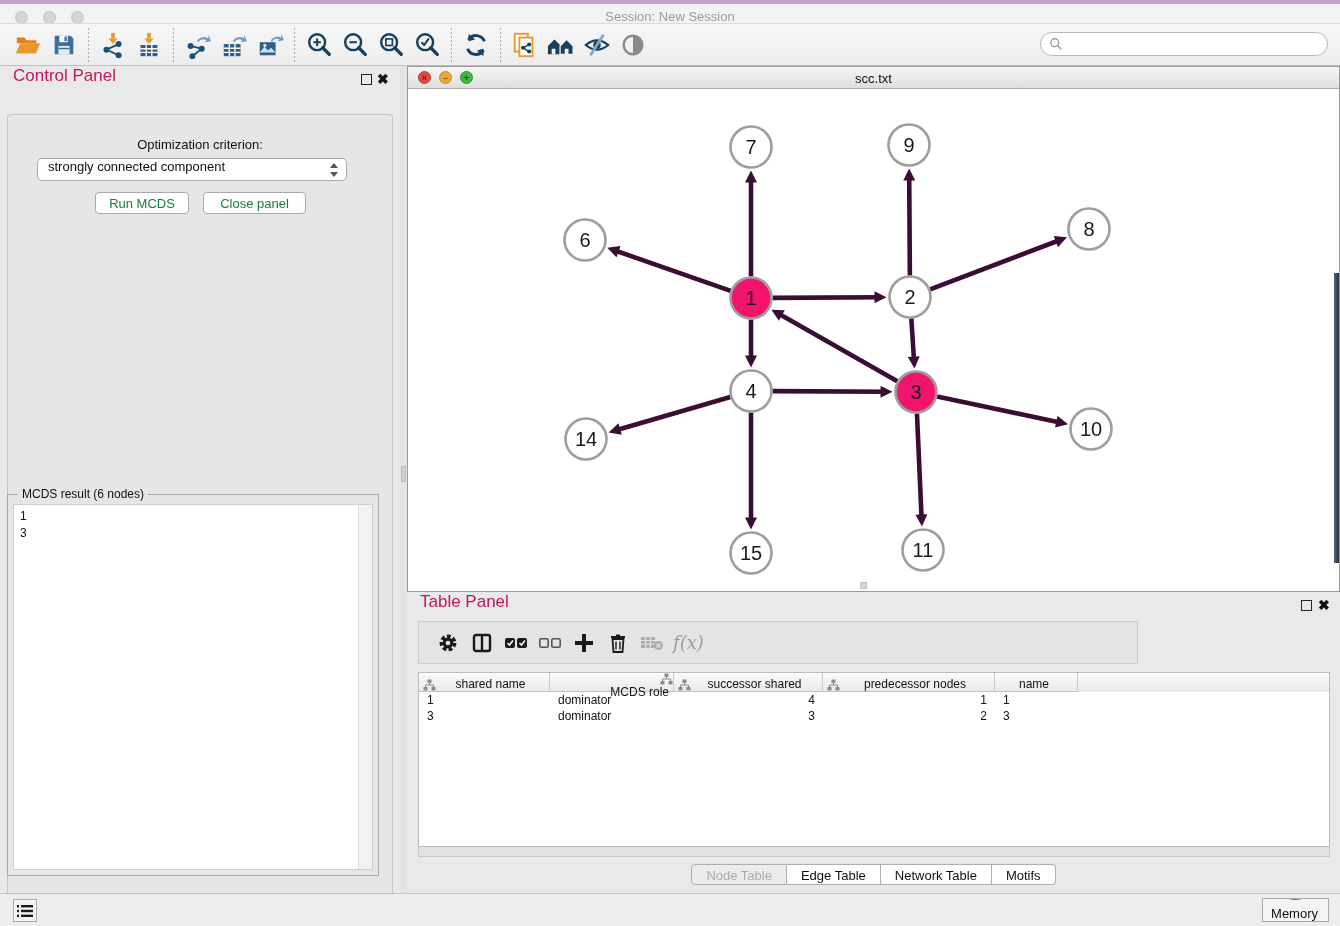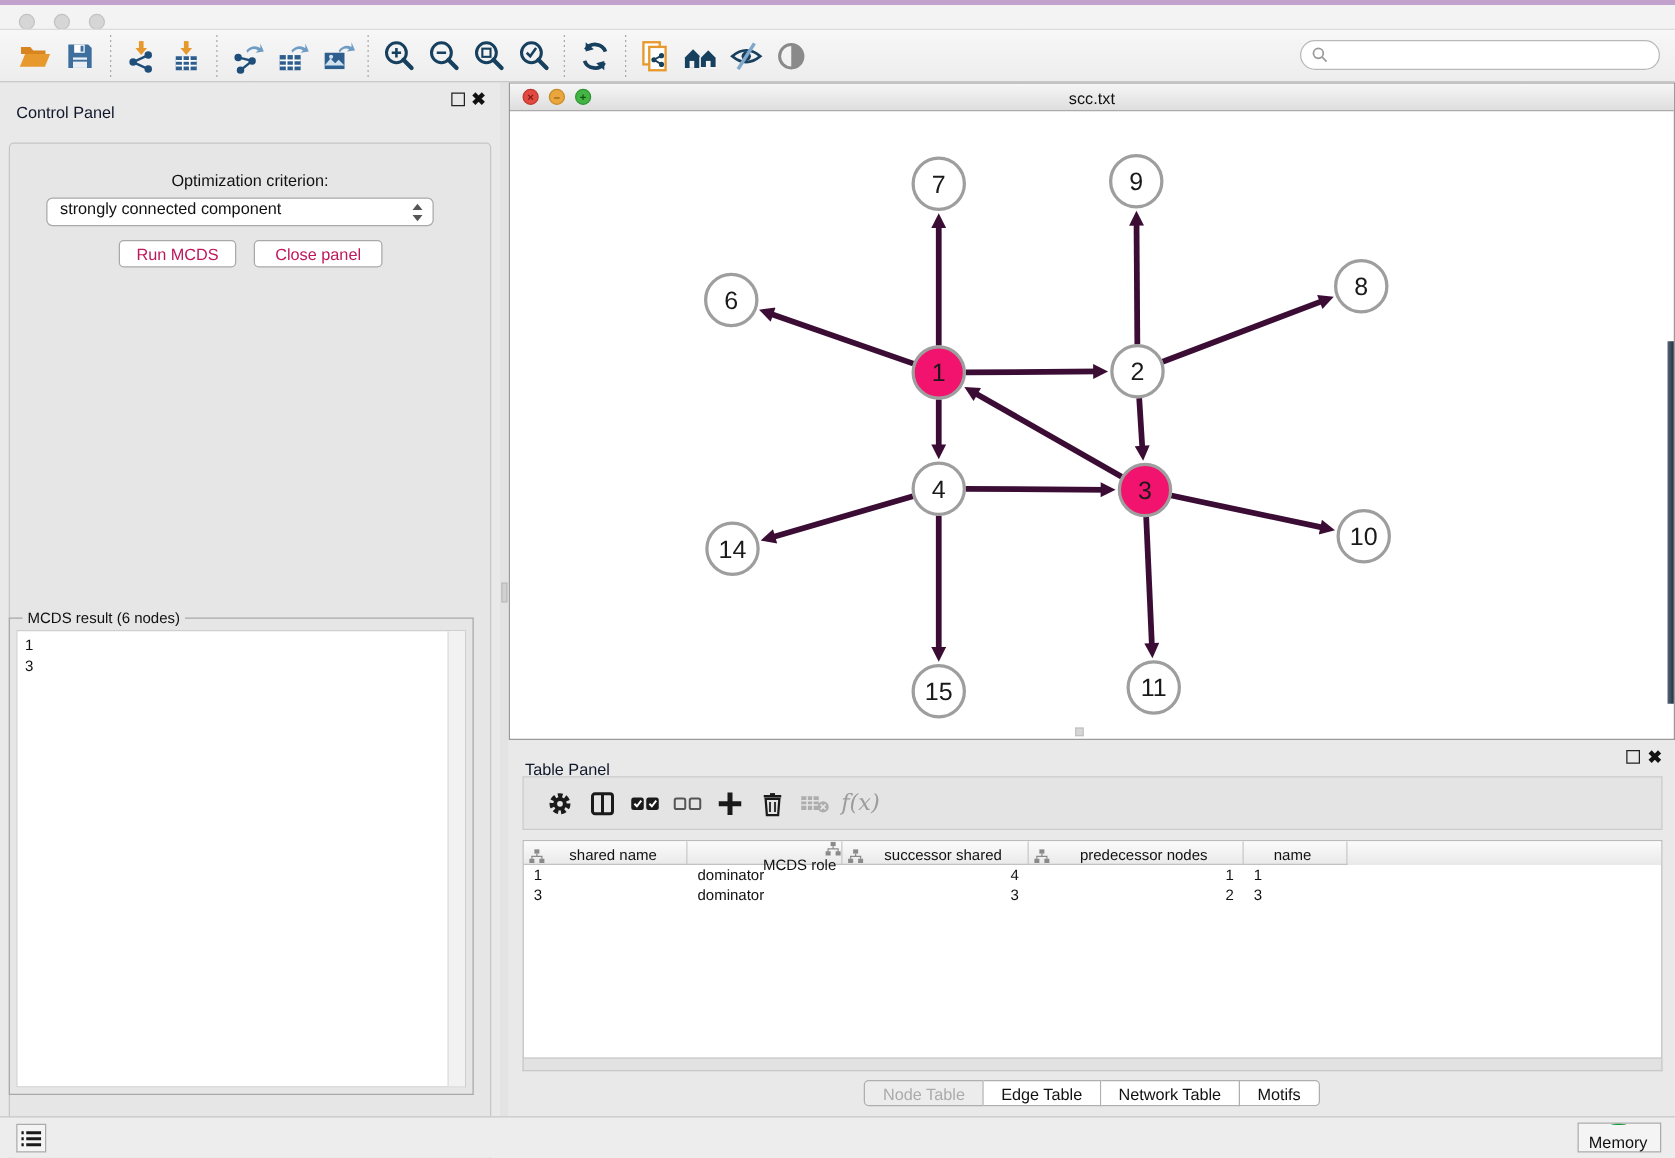--- a/index.html
+++ b/index.html
@@ -24,39 +24,39 @@
   .tsep{width:1px;height:34px;margin:0 6px;flex:0 0 auto;
     background-image:linear-gradient(#AAAAAA 40%,transparent 0);background-size:1px 4px;}
   .searchbox{position:absolute;right:12px;top:32px;width:288px;height:24px;
     background:#FFFFFF;border:1px solid #B9B9B9;border-radius:12px;
     display:flex;align-items:center;padding-left:8px;box-sizing:border-box;}
   .searchbox input{border:none;outline:none;flex:1;height:18px;font-size:13px;
     font-family:"Liberation Sans",sans-serif;background:transparent;}
   
   #control-panel{position:absolute;left:0;top:66px;width:400px;height:827px;background:#E9E9E9;}
   .panel-head{position:absolute;left:0;top:0;width:100%;height:28px;}
-  .panel-title{position:absolute;left:13px;top:16px;font-size:13px;color:#0f172a;}
+  .panel-title{position:absolute;left:13px;top:0;font-size:17px;color:#be185d;}
   .float-ico{position:absolute;top:8px;width:11px;height:11px;border:1.6px solid #222;
     box-sizing:border-box;background:transparent;}
   .close-ico{position:absolute;top:5px;font-size:14px;font-weight:bold;color:#111;line-height:16px;}
   #cp-content{position:absolute;left:7px;top:48px;width:386px;height:830px;
     background:#E6E6E6;border:1px solid #C6C6C6;border-radius:4px;box-sizing:border-box;}
   .seg-tab{height:21px;line-height:21px;padding:0 14px;font-size:13px;color:#111;
     background:#FFFFFF;border:1px solid #AFAFAF;border-left:none;box-sizing:border-box;}
   .seg-tab.first{border-left:1px solid #AFAFAF;border-radius:4px 0 0 4px;}
   .seg-tab.last{border-radius:0 4px 4px 0;}
   .seg-tab.selected{background:#ECECEC;color:#ABABAB;}
   #cp-tabs{left:77px;top:31px;position:absolute;display:flex;}
   .opt-label{position:absolute;left:0;top:71px;width:100%;text-align:center;font-size:13px;color:#111;}
   .cp-select{position:absolute;left:37px;top:92px;width:310px;height:23px;background:#FFFFFF;
     border:1px solid #A9A9A9;border-radius:5px;box-sizing:border-box;
     display:flex;padding-left:10px;font-size:13px;color:#111;}
   .sel-arrows{position:absolute;right:7px;top:3px;width:10px;height:16px;}
   .cp-btn{position:absolute;height:22px;background:#FFFFFF;border:1px solid #A9A9A9;
-    border-radius:4px;font-size:13px;color:#be185d;display:flex;align-items:center;
+    border-radius:4px;font-size:13px;color:#15803d;display:flex;align-items:center;
     justify-content:center;box-sizing:border-box;}
   #mcds-group{position:absolute;left:7px;top:428px;width:372px;height:382px;
     border:1px solid #A8A8A8;box-sizing:border-box;background:#E6E6E6;}
   #mcds-group-label{position:absolute;left:10px;top:-8px;background:#E6E6E6;
     padding:0 4px;font-size:12px;color:#111;}
   #mcds-text{position:absolute;left:5px;top:9px;right:5px;bottom:5px;background:#FFFFFF;
     border:1px solid #CFCFCF;font-size:12px;color:#111;line-height:17px;
     padding:3px 0 0 6px;white-space:pre;box-sizing:border-box;}
   #mcds-scroll{position:absolute;right:0;top:0;bottom:0;width:13px;background:#F2F2F2;
     border-left:1px solid #DDDDDD;}
@@ -75,21 +75,21 @@
   .tl-yellow{left:31px;background:#E9A63C;border:1px solid #C98A28;color:#8A5A0A;}
   .tl-green{left:52px;background:#44B544;border:1px solid #2F9432;color:#0E5814;}
   #net-title{position:absolute;top:4px;left:0;width:100%;text-align:center;font-size:13px;color:#111;}
   #net-canvas{position:absolute;left:0;top:22px;width:931px;height:502px;}
   #overview-edge{position:absolute;right:0;top:206px;width:5px;height:290px;
     background:linear-gradient(90deg,#55657A,#23303F);}
   #net-grip{position:absolute;left:452px;bottom:2px;width:7px;height:7px;background:#D6D6D6;
     border:1px solid #C2C2C2;box-sizing:border-box;}
   
   #table-panel{position:absolute;left:407px;top:592px;width:933px;height:301px;background:#E9E9E9;}
-  #tp-toolbar{position:absolute;left:11px;top:29px;width:912px;height:43px;background:#E4E4E4;
+  #tp-toolbar{position:absolute;left:11px;top:29px;width:720px;height:43px;background:#E4E4E4;
     border:1px solid #CBCBCB;box-sizing:border-box;display:flex;align-items:center;padding-left:12px;}
   .tpbtn{width:34px;height:32px;display:flex;align-items:center;justify-content:center;flex:0 0 auto;}
   .fx-label{font-size:18px;color:#9C9C9C;font-family:"DejaVu Serif",serif;font-style:italic;margin-left:4px;}
   #tp-table{position:absolute;left:11px;top:80px;width:912px;height:175px;background:#FFFFFF;
     border:1px solid #BBBBBB;box-sizing:border-box;overflow:hidden;}
   #tp-header{display:flex;height:19px;background:linear-gradient(#FBFBFB,#E9E9E9);}
   .th{display:flex;align-items:flex-end;border-right:1px solid #C9C9C9;border-bottom:1px solid #C2C2C2;
     box-sizing:border-box;height:19px;font-size:12px;color:#111;}
   .th .th-label{flex:1;text-align:center;padding-right:4px;}
   .th svg{margin-left:4px;flex:0 0 auto;}
@@ -109,20 +109,21 @@
   #memory-dot{width:12px;height:12px;border-radius:50%;background:#1C9C3C;}
   svg{display:block;}
 </style>
 </head>
 <body>
 
 <div class="titlebar">
   <div class="traffic-inactive" style="left:15px"></div>
   <div class="traffic-inactive" style="left:43px"></div>
   <div class="traffic-inactive" style="left:71px"></div>
+  <div class="win-title">Session: New Session</div>
 </div>
 
 <div class="toolbar">
   <div class="tbtn">
     <svg width="28" height="28" viewBox="0 0 30 30">
       <path d="M3,7 L11,7 L13.5,10 L24,10 L24,13 L3,13 Z" fill="#D88520"></path>
       <path d="M6.5,13 L28,13 L23.5,24 L2,24 Z" fill="#E8992E"></path>
     </svg>
   </div>
   <div class="tbtn">

